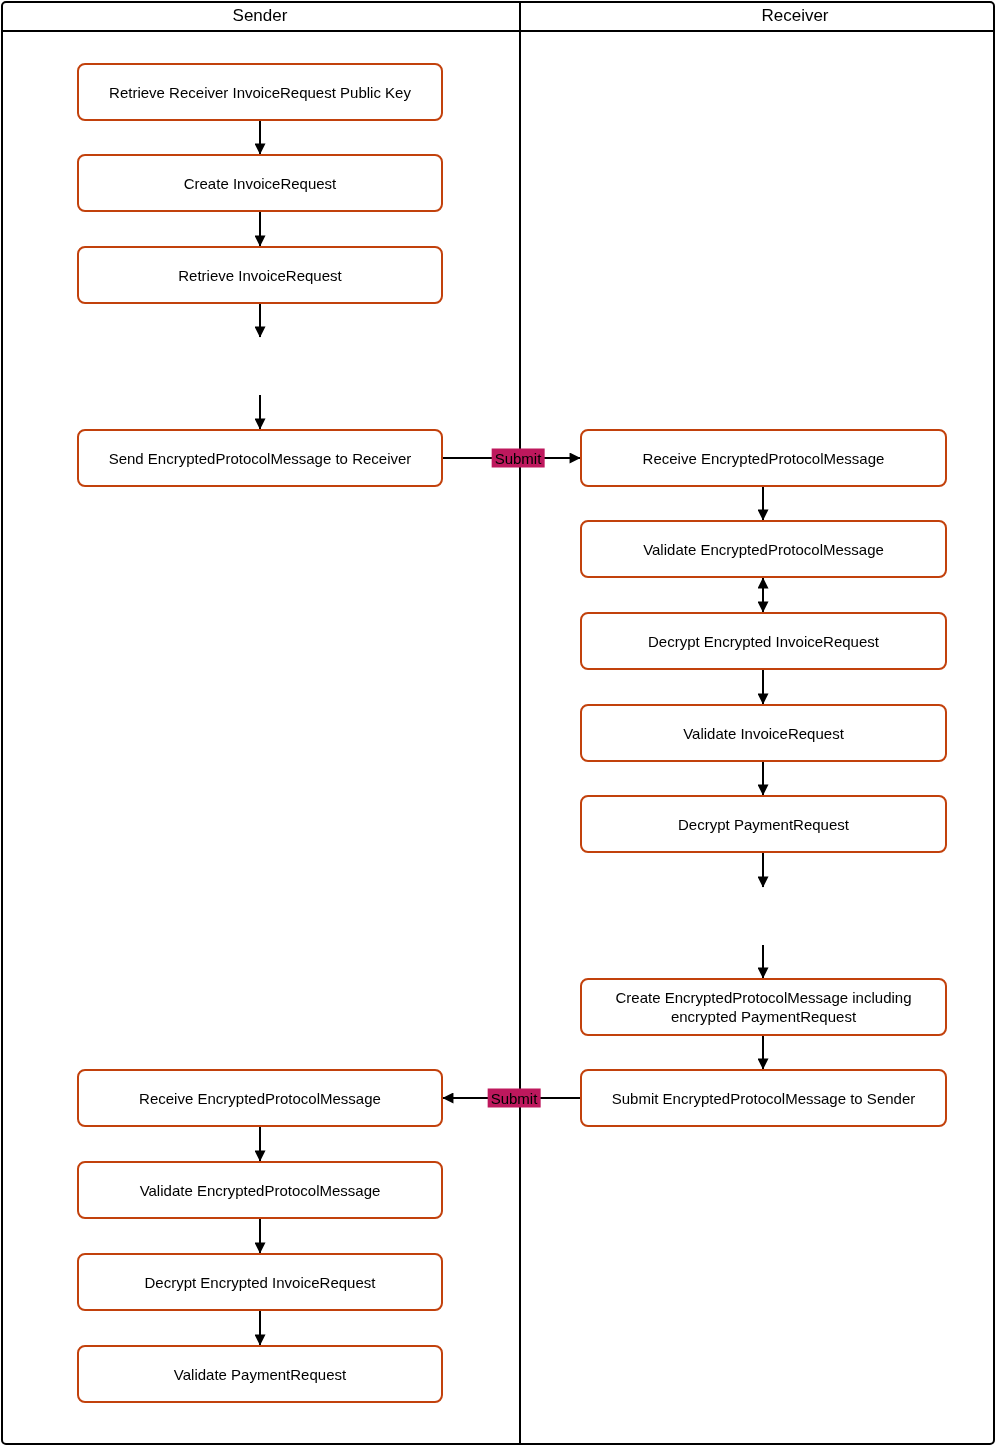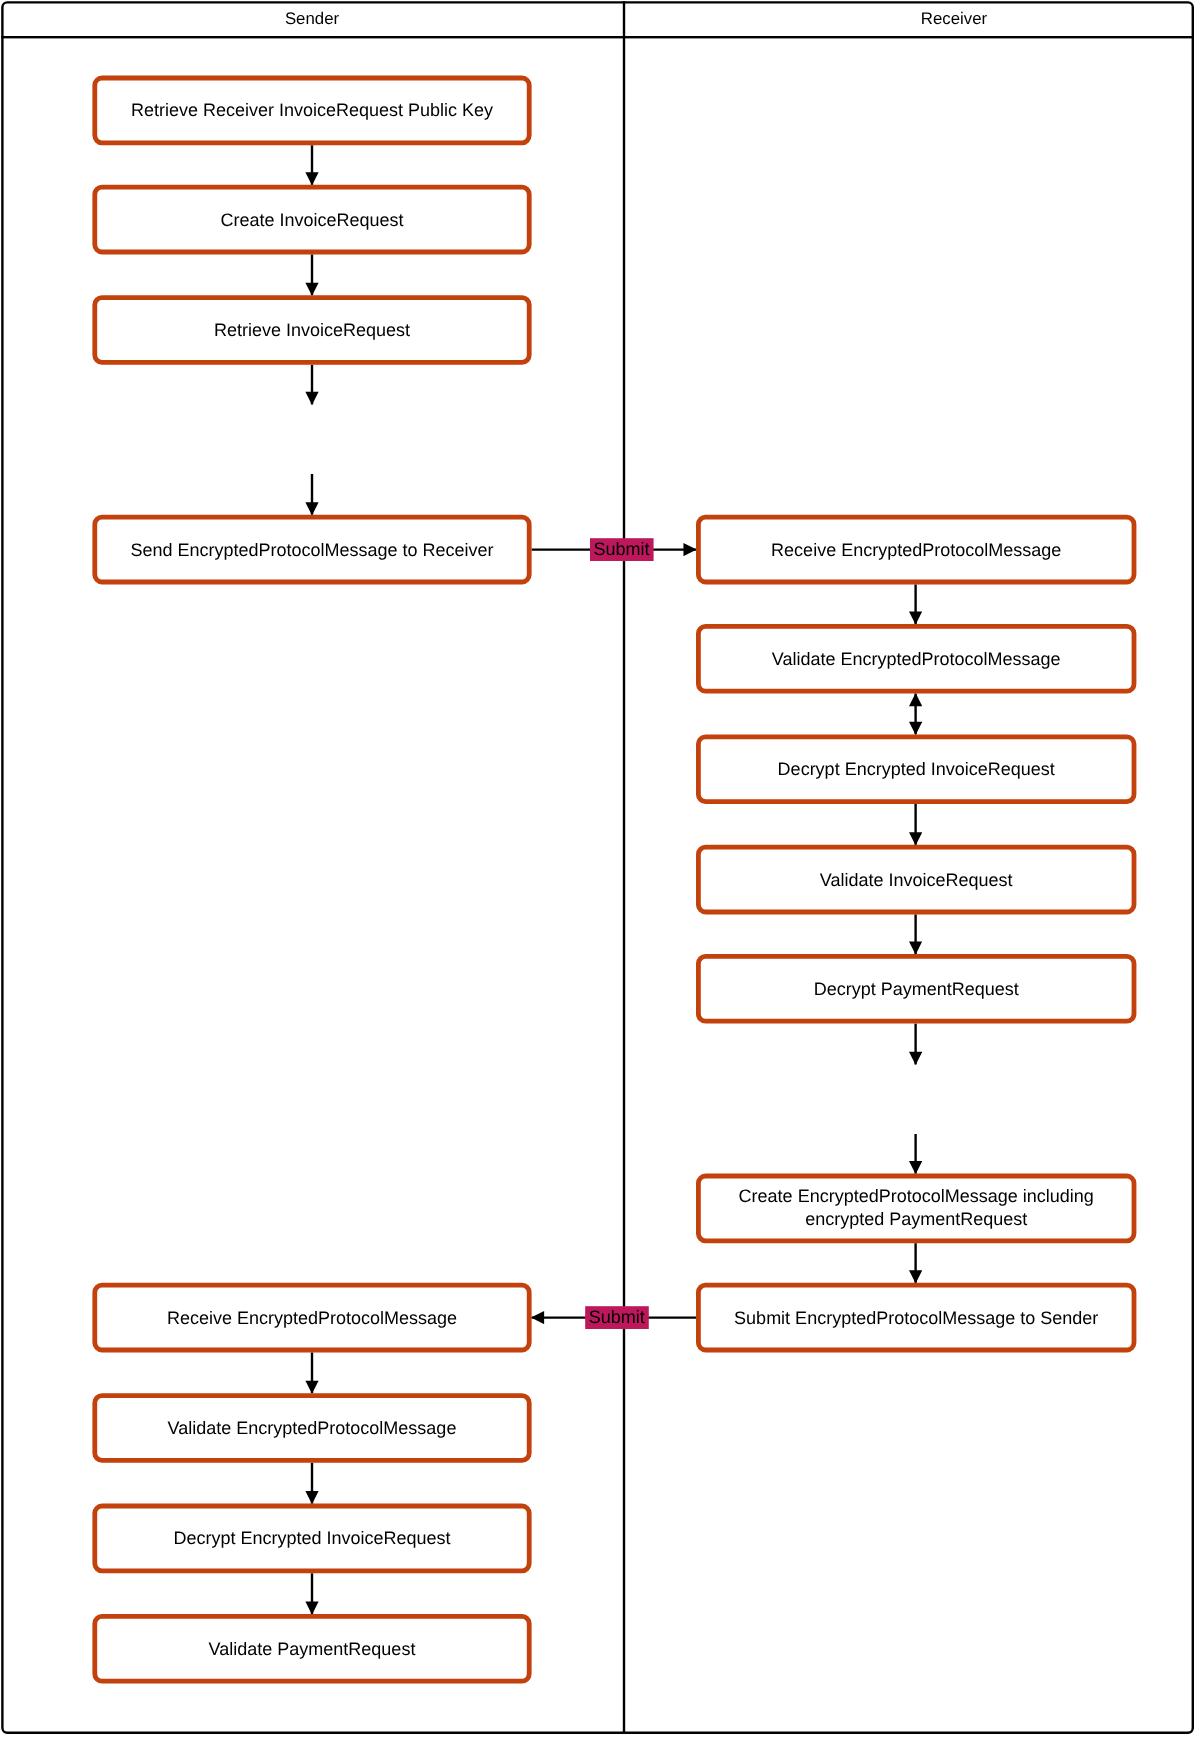--- a/index.html
+++ b/index.html
@@ -14,27 +14,27 @@
   .frame{
     position:absolute;left:1px;top:1px;width:994px;height:1444px;
     box-sizing:border-box;border:2px solid #000;border-radius:5px;
     background:transparent;
   }
   .header-line{position:absolute;left:1px;top:30px;width:994px;height:2px;background:#000;}
   .lane-divider{position:absolute;left:519px;top:1px;width:2px;height:1444px;background:#000;}
   .lane-title{
     position:absolute;top:0;height:31px;
     display:flex;align-items:center;justify-content:center;
-    font-size:14px;line-height:13px;
+    font-size:17px;line-height:13px;
   }
   .lane-title.sender{left:1px;width:518px;}
   .lane-title.receiver{left:521px;width:548px;}
   .node{
     position:absolute;box-sizing:border-box;
-    border:4px solid #c2410c;border-radius:8px;background:#ffffff;
+    border:2px solid #c2410c;border-radius:8px;background:#ffffff;
     display:flex;align-items:center;justify-content:center;
     text-align:center;font-size:15px;line-height:19px;
     padding:2px 14px;
   }
   .s-col{left:77px;width:366px;height:58px;}
   .r-col{left:580px;width:367px;height:58px;}
   .connectors{position:absolute;left:0;top:0;width:1000px;height:1452px;pointer-events:none;}
   .edge-label{
     position:absolute;transform:translate(-50%,-50%);
     background:#be185d;padding:2px 3px;

